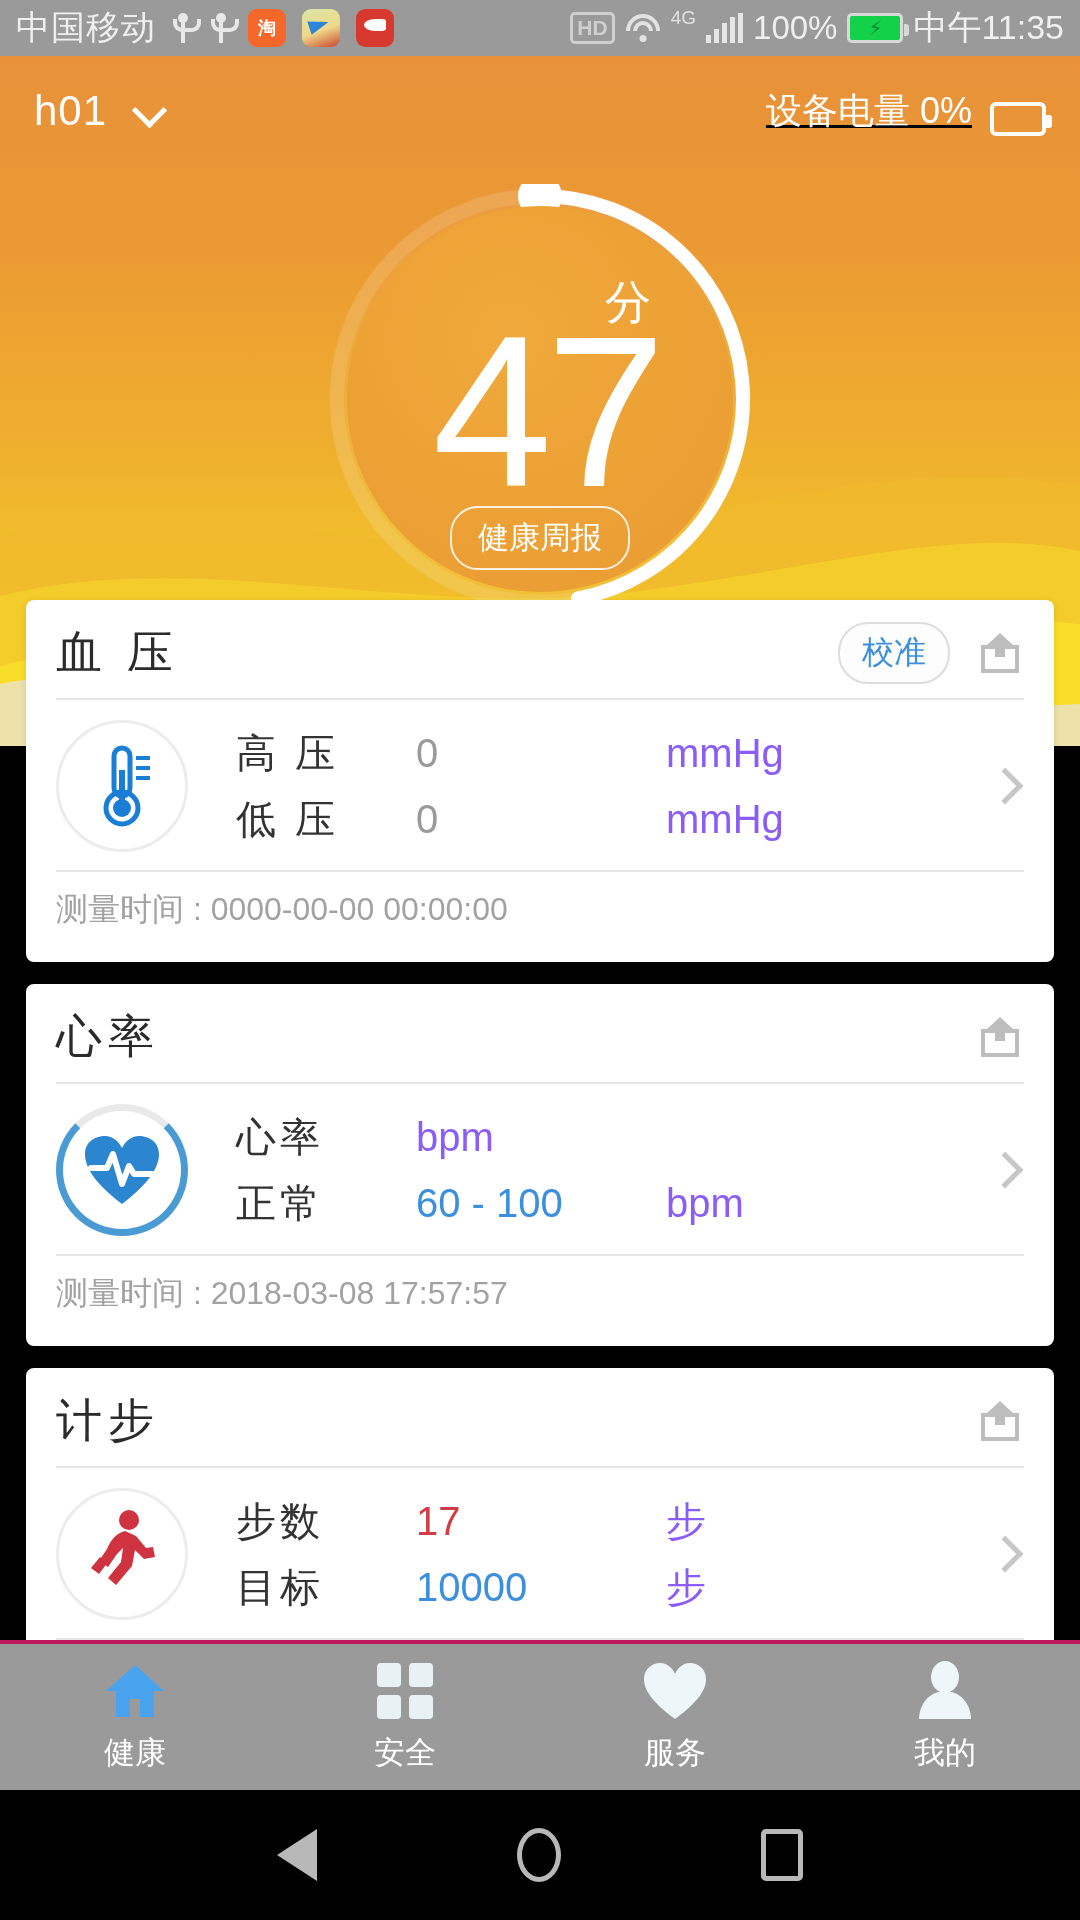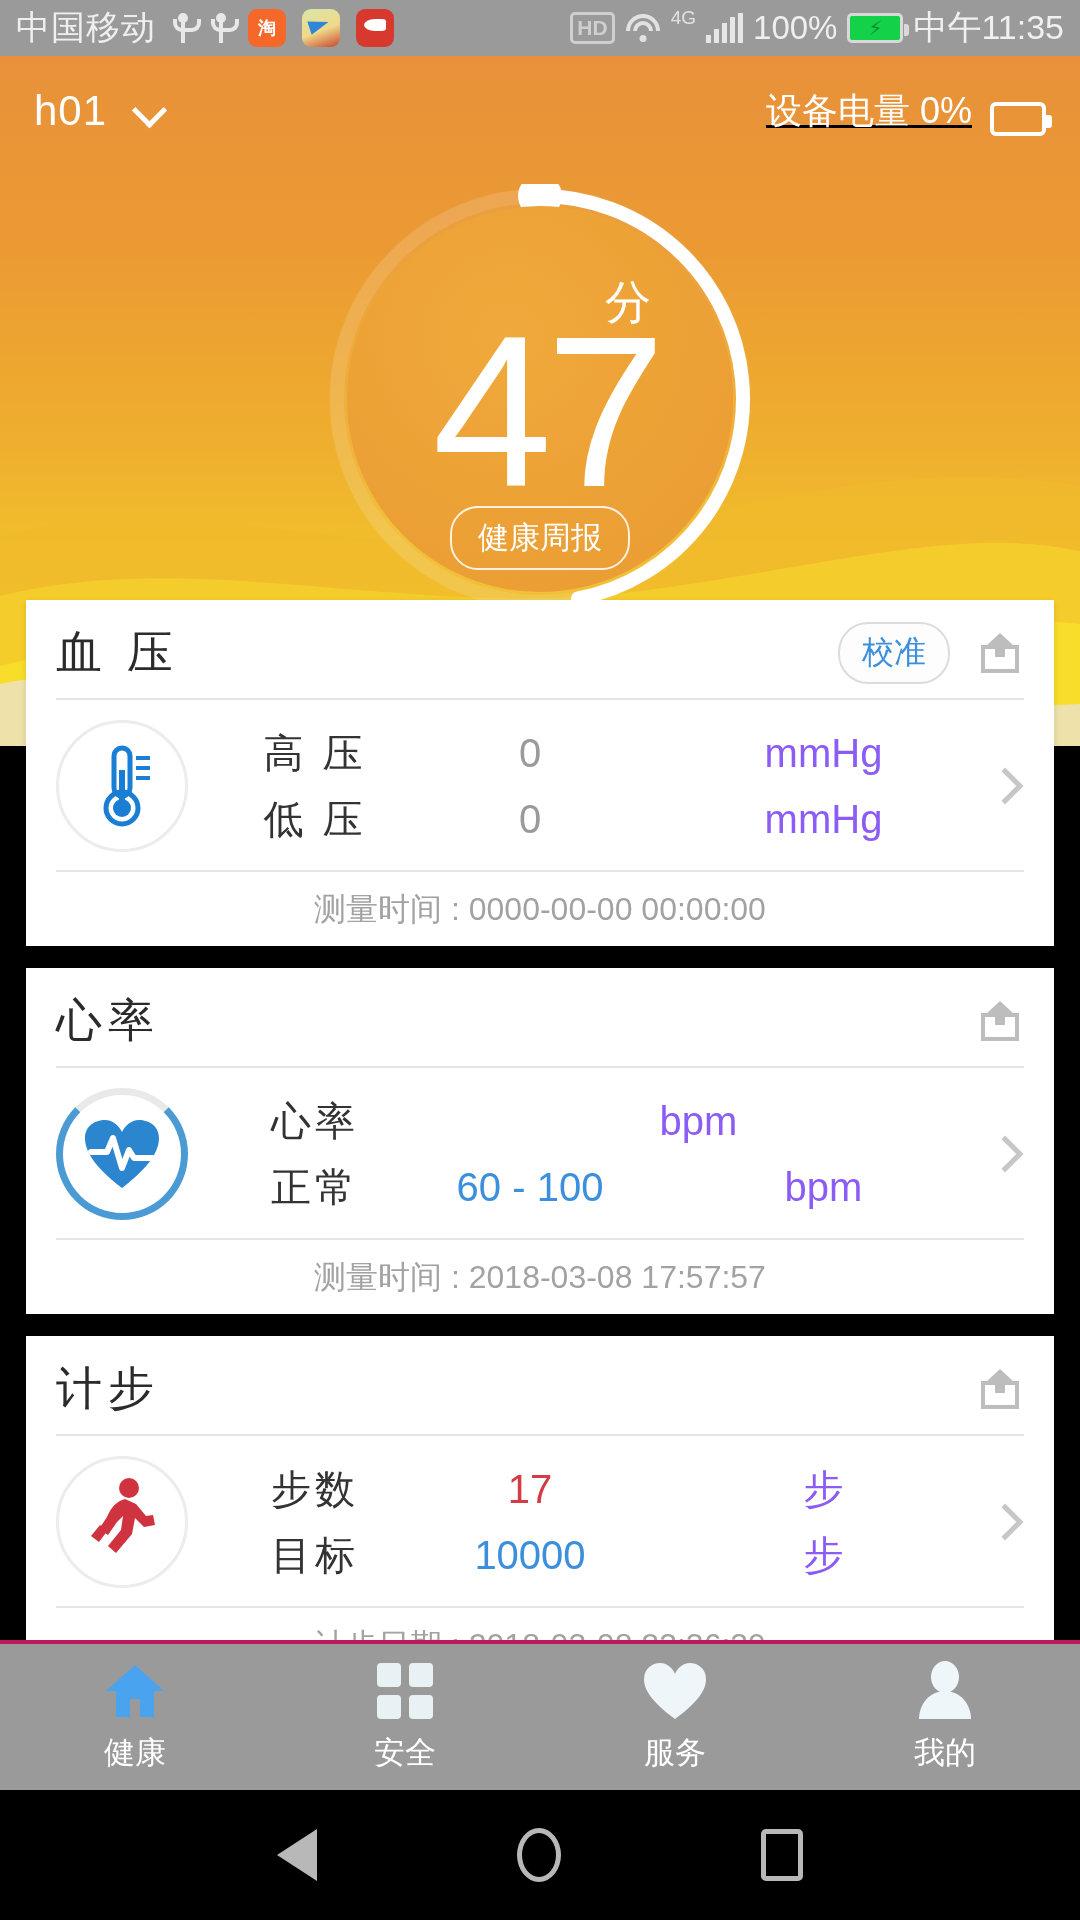--- a/index.html
+++ b/index.html
@@ -80,39 +80,39 @@
   .score-num{ position:absolute; left:12px; right:0; top:120px; text-align:center;
     font-size:215px; line-height:215px; color:#fff; font-weight:300; letter-spacing:-6px;
     font-family:"Liberation Sans",sans-serif; }
   .score-unit{ position:absolute; right:104px; top:88px; font-size:46px; color:#fff; }
   .weekly{ position:absolute; left:50%; transform:translateX(-50%); top:322px;
     border:2px solid rgba(255,255,255,0.85); border-radius:28px; padding:9px 26px;
     color:#fff; font-size:31px; white-space:nowrap; }
 
   
   .content{ position:absolute; top:600px; left:0; right:0; bottom:150px; }
-  .card{ background:#fff; border-radius:0; margin:0 26px 22px 26px;
-    box-shadow:0 2px 6px rgba(0,0,0,0.12); padding:0 0 4px 0;text-align:center; }
+  .card{ background:#fff; border-radius:8px; margin:0 26px 22px 26px;
+    box-shadow:0 2px 6px rgba(0,0,0,0.12); padding:0 0 20px 0; }
   .card-head{ display:flex; align-items:center; justify-content:space-between;
     padding:22px 30px 14px 30px; }
   .card-title{ font-size:46px; color:#2b2b2b; letter-spacing:6px; }
   .head-right{ display:flex; align-items:center; gap:26px; }
   .calib{ border:2px solid #dcdcdc; border-radius:30px; padding:7px 22px;
     color:#3b8fdd; font-size:32px; background:#fdfdfd; }
   .share{ width:48px; height:44px; position:relative; }
   .share svg{ width:48px; height:44px; display:block; }
   .divider{ height:2px; background:#e6e6e6; margin:0 30px; }
 
   .card-body{ display:flex; align-items:center; padding:20px 30px 18px 30px; }
   .badge{ width:132px; height:132px; border-radius:50%; flex:0 0 auto;
     display:flex; align-items:center; justify-content:center; }
   .badge.bp{ border:3px solid #ececec; }
   .badge.hr{ border:7px solid #4a9ad4; border-top-color:#e9e9e9; }
   .badge.st{ border:3px solid #ececec; }
-  .rows{ flex:1; margin-left:37px; }
+  .rows{ flex:1; margin-left:48px; }
   .row{ display:flex; align-items:center; height:66px; }
   .rlabel{ width:180px; font-size:40px; color:#333; letter-spacing:4px; }
   .rvalue{ width:250px; font-size:40px; }
   .runit{ flex:1; font-size:40px; color:#8b5cf6; }
   .v-grey{ color:#9a9a9a; } .v-blue{ color:#3b8fdd; } .v-red{ color:#d33b45; }
   .arrow{ width:26px; height:26px; margin-right:6px;
     border-right:5px solid #c7c7c7; border-top:5px solid #c7c7c7; transform:rotate(45deg); }
   .card-foot{ padding:16px 30px 10px 30px; font-size:32px; color:#a2a2a2; }
 
   

